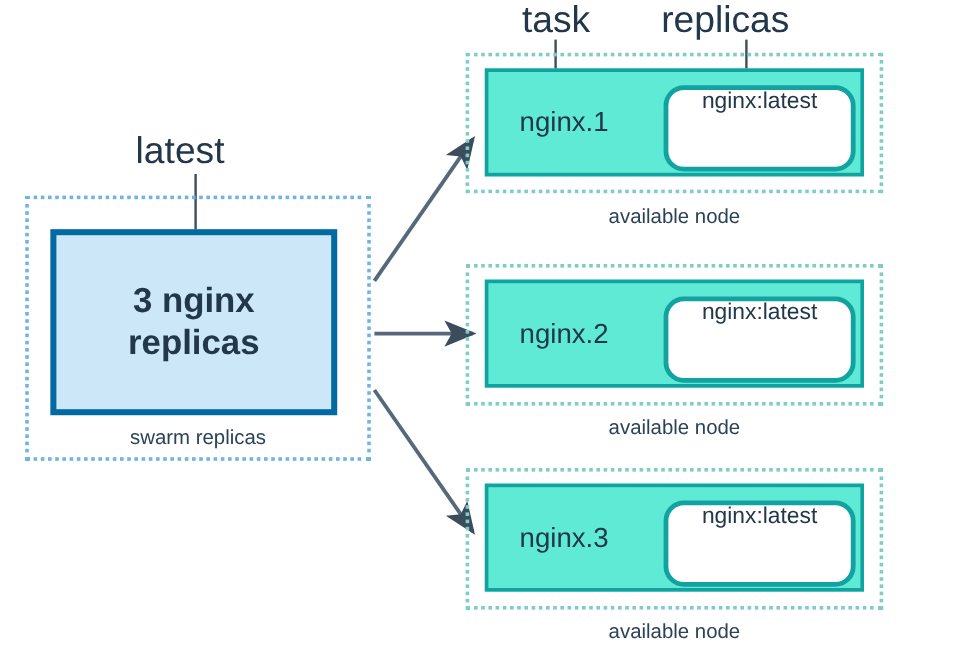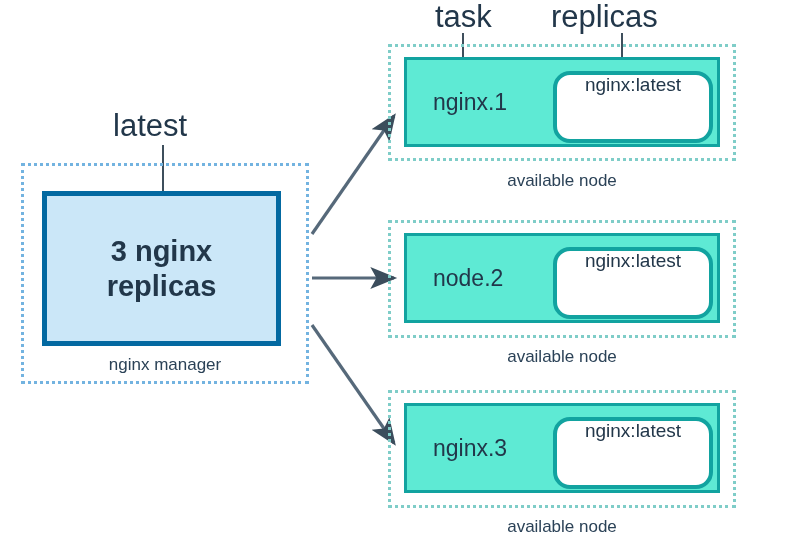--- a/index.html
+++ b/index.html
@@ -129,37 +129,37 @@
   <div class="abs node-outer-blue" style="left:21px; top:163px; width:288px; height:221px;"></div>
 
   <div class="abs service-box" style="left:42px; top:191px; width:239px; height:155px;
               display:flex; align-items:center; justify-content:center;">
     <div class="service-box-text">
       <div>3 nginx</div>
       <div>replicas</div>
     </div>
   </div>
 
-  <div class="abs caption" style="left:21px; top:356px; width:288px;">nginx manager</div>
+  <div class="abs caption" style="left:21px; top:356px; width:288px;">swarm replicas</div>
 
   <div class="abs node-outer-teal" style="left:388px; top:44px; width:348px; height:117px;"></div>
 
   <div class="abs task-box" style="left:404px; top:57px; width:316px; height:90px;">
     <span class="task-label" style="left:26px; top:50%; transform:translateY(-50%);">nginx.1</span>
     <div class="container-box" style="left:146px; top:11px; width:152px; height:64px;">
       <span class="container-text">nginx:latest</span>
     </div>
   </div>
 
   <div class="abs caption" style="left:388px; top:172px; width:348px;">available node</div>
 
   <div class="abs node-outer-teal" style="left:388px; top:220px; width:348px; height:118px;"></div>
 
   <div class="abs task-box" style="left:404px; top:233px; width:316px; height:90px;">
-    <span class="task-label" style="left:26px; top:50%; transform:translateY(-50%);">node.2</span>
+    <span class="task-label" style="left:26px; top:50%; transform:translateY(-50%);">nginx.2</span>
     <div class="container-box" style="left:146px; top:11px; width:152px; height:64px;">
       <span class="container-text">nginx:latest</span>
     </div>
   </div>
 
   <div class="abs caption" style="left:388px; top:348px; width:348px;">available node</div>
 
   <div class="abs node-outer-teal" style="left:388px; top:390px; width:348px; height:118px;"></div>
 
   <div class="abs task-box" style="left:404px; top:403px; width:316px; height:90px;padding-left:42px;">

